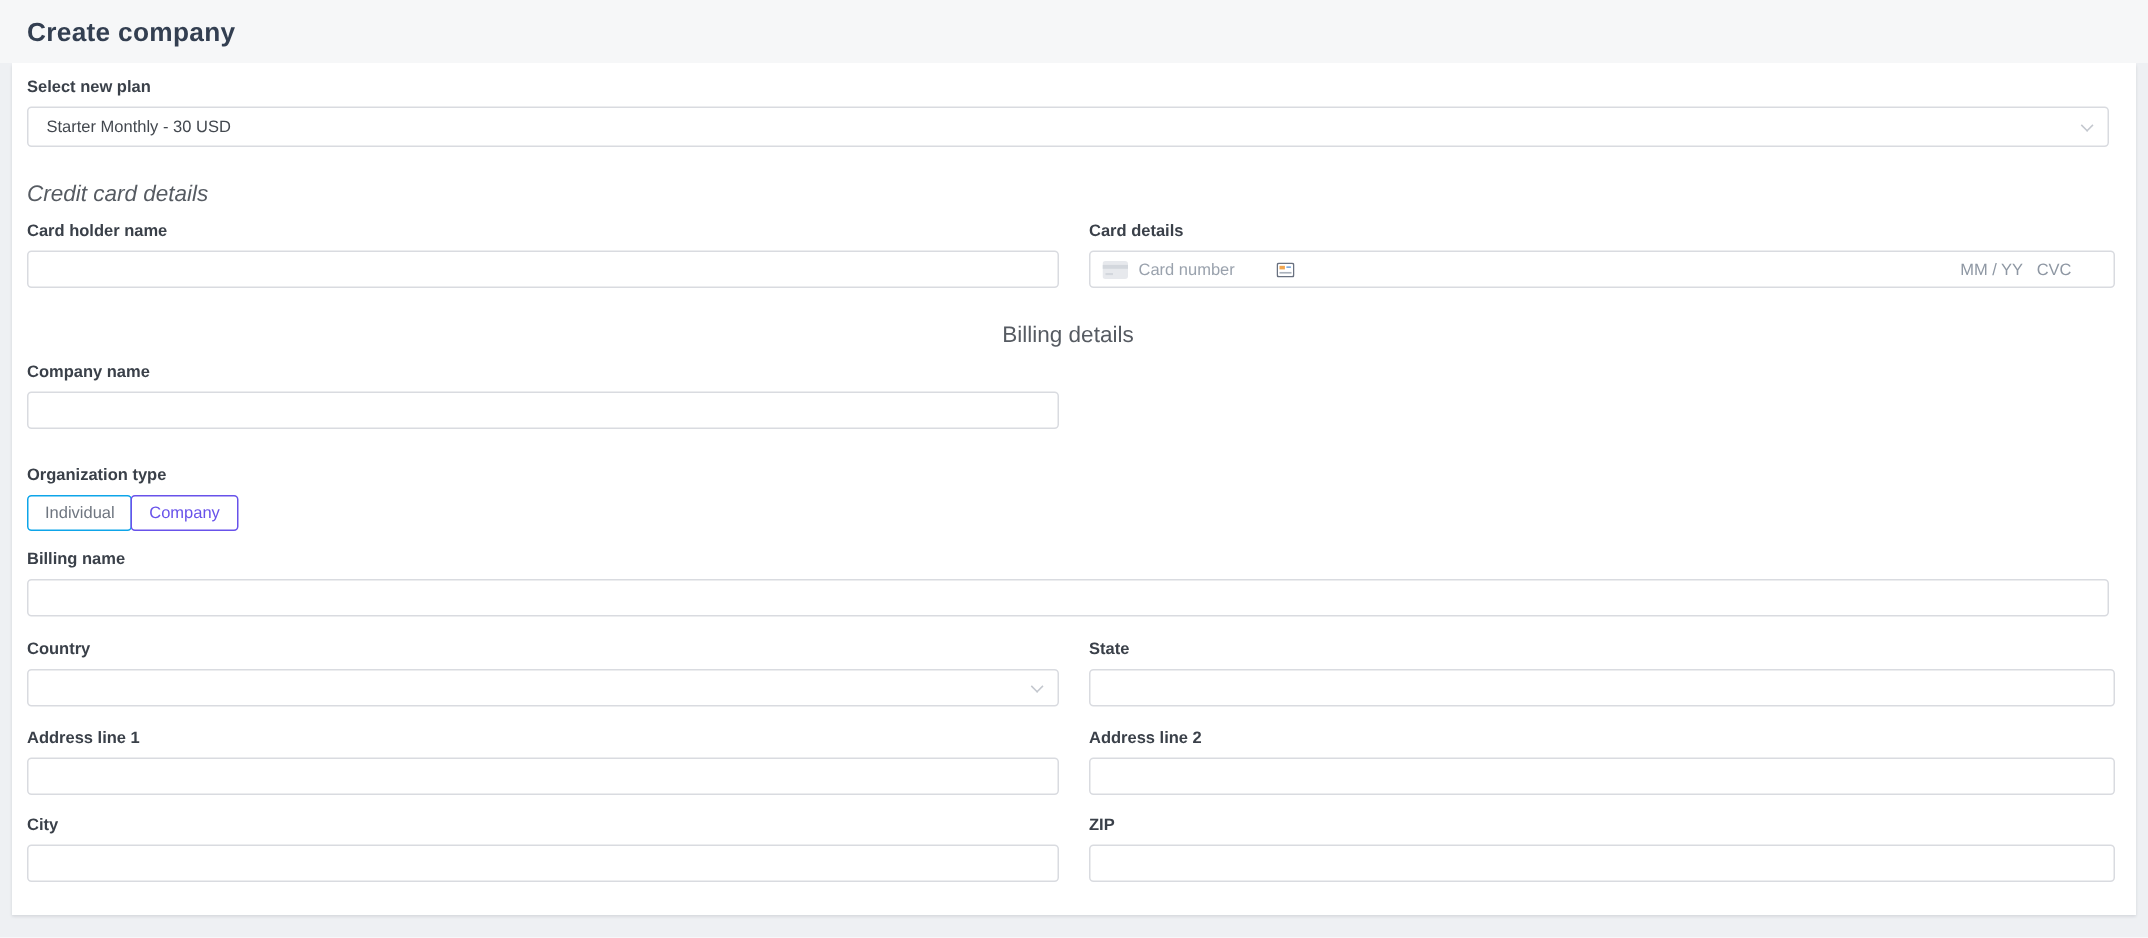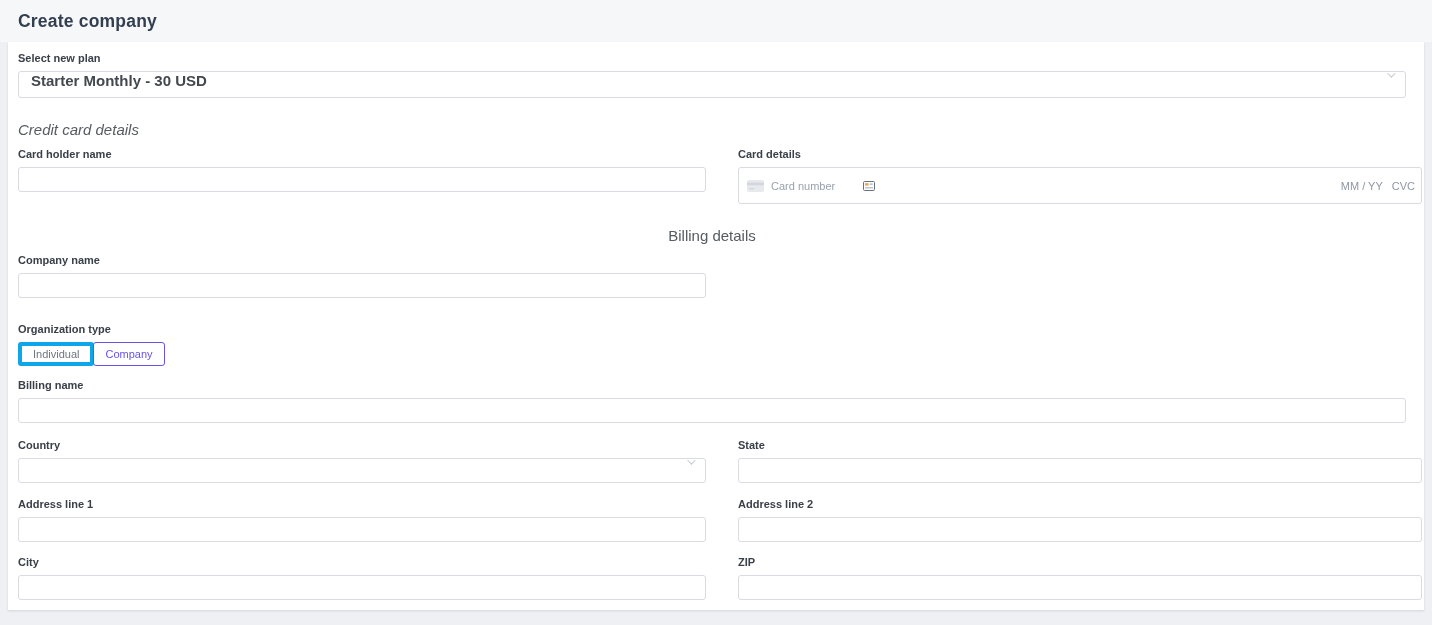--- a/index.html
+++ b/index.html
@@ -61,79 +61,78 @@
     outline:none;
   }
   .field-input::placeholder{color:#9aa2ad;}
   .select{
     width:100%;
     height:27px;
     border:1px solid #d9dbe0;
     border-radius:3px;
     background:#fff;
     display:flex;
-    align-items:flex-start;
+    align-items:center;
     justify-content:space-between;
     padding:0 12px;
-    font-size:15px;
+    font-size:11px;
     color:#43484f;
     cursor:pointer;
-    font-weight:bold;
   }
   .select.small{height:25px;}
   .chevron{
     width:6px;height:6px;
     border-right:1.2px solid #c3c7ce;
     border-bottom:1.2px solid #c3c7ce;
     transform:rotate(45deg) translateY(-2px);
     flex:0 0 auto;
   }
-  .row{display:flex;gap:32px;}
+  .row{display:flex;gap:20px;}
   .col-l{width:688px;flex:0 0 688px;}
   .col-r{width:684px;flex:0 0 684px;}
   
   .plan-group{margin-top:0;}
   .h-credit{margin-top:23px;font-style:italic;}
   .cc-row{margin-top:10px;}
   .h-billing{margin-top:23px;text-align:center;}
   .company-group{margin-top:10px;}
   .org-group{margin-top:25px;}
   .billingname-group{margin-top:13px;}
   .country-row{margin-top:16px;}
   .address-row{margin-top:15px;}
   .city-row{margin-top:14px;}
   
   .card-field{
-    height:37px;
+    height:25px;
     border:1px solid #d9dbe0;
     border-radius:3px;
     background:#fff;
     display:flex;
     align-items:center;
-    padding:0 6px 0 8px;
+    padding:0 28px 0 8px;
   }
   .cc-icon{display:inline-flex;margin-right:7px;flex:0 0 auto;}
   .card-number-input{
     border:none;outline:none;
     width:78px;
     font-family:"Liberation Sans",sans-serif;
     font-size:11px;color:#3f454d;
     padding:0;
   }
   .card-number-input::placeholder{color:#9aa2ad;}
   .brand-icon{display:inline-flex;margin-left:14px;flex:0 0 auto;}
   .exp-cvc{margin-left:auto;display:flex;gap:9px;}
   .ph{font-size:11px;color:#8e97a3;}
   
   .toggle{display:flex;}
   .toggle-btn{
     height:24px;
     padding:0 11px;
     background:#fff;
-    border:4px solid #0ea5e9;
+    border:1px solid #0ea5e9;
     border-radius:3px;
     font-family:"Liberation Sans",sans-serif;
     font-size:11px;
     color:#6f7680;
     cursor:pointer;
   }
   .toggle-btn.selected{
     border:1px solid var(--accent-light);
     color:var(--accent-light);
     margin-left:-1px;

